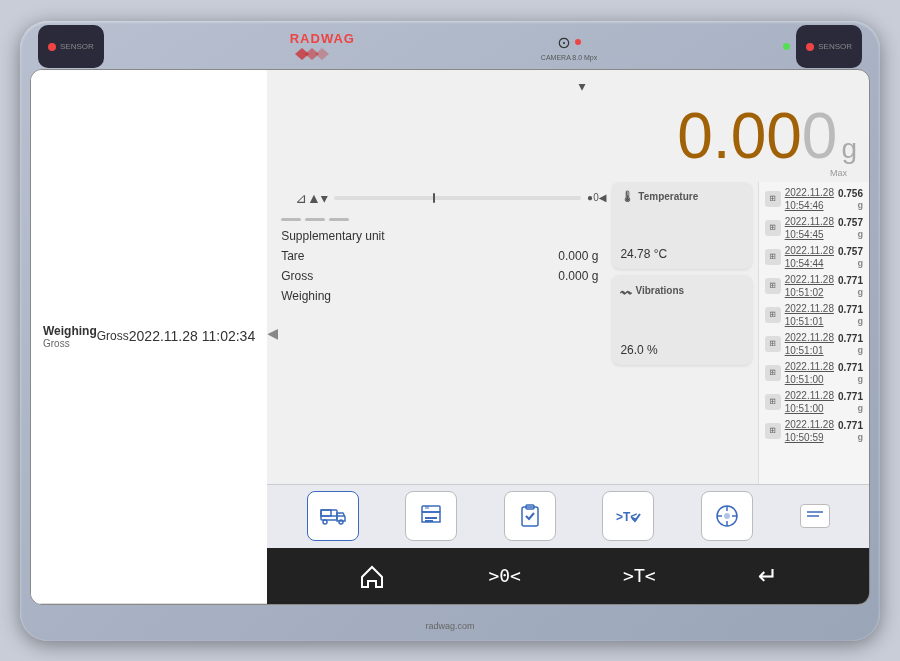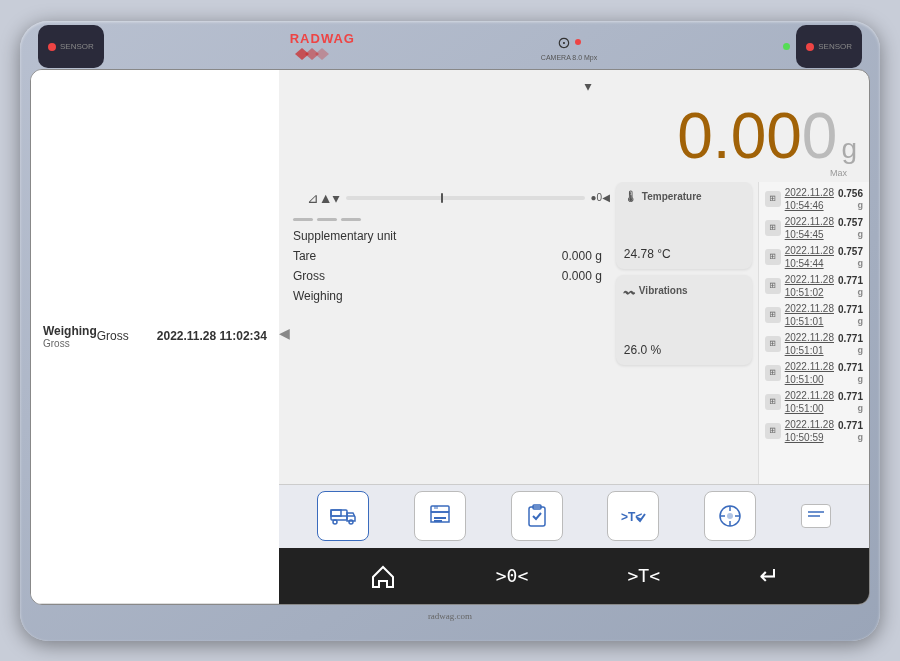--- a/index.html
+++ b/index.html
@@ -96,21 +96,21 @@
       justify-content: space-between;
       align-items: center;
       padding: 4px 12px;
       border-bottom: 1px solid #ddd;
       min-height: 36px;
     }
     .header-left { display: flex; flex-direction: column; }
     .header-weighing { font-size: 12px; font-weight: bold; color: #333; }
     .header-fast { font-size: 10px; color: #666; }
     .header-admin { font-size: 12px; color: #333; }
-    .header-datetime { font-size: 12px; color: #333; font-weight: bold; margin-left: 28px; }
+    .header-datetime { font-size: 14px; color: #333; font-weight: normal; }
 
     
     .screen-main {
       flex: 1;
       display: flex;
       flex-direction: column;
       overflow: hidden;
     }
 
     
@@ -342,24 +342,23 @@
       align-items: center;
       justify-content: center;
       color: #fff;
       font-size: 22px;
       cursor: pointer;
       padding: 8px 20px;
     }
 
     .device-bottom-bar {
       display: flex;
-      align-items: flex-start;
+      align-items: flex-end;
       justify-content: center;
       height: 20px;
-      font-family: Liberation Serif, serif;
     }
     .radwag-url { font-size: 9px; color: #666; }
   </style>
 </head>
 <body>
 
 <div class="device-outer">
 
   <div class="device-top-bar">
     <div class="top-badge">

